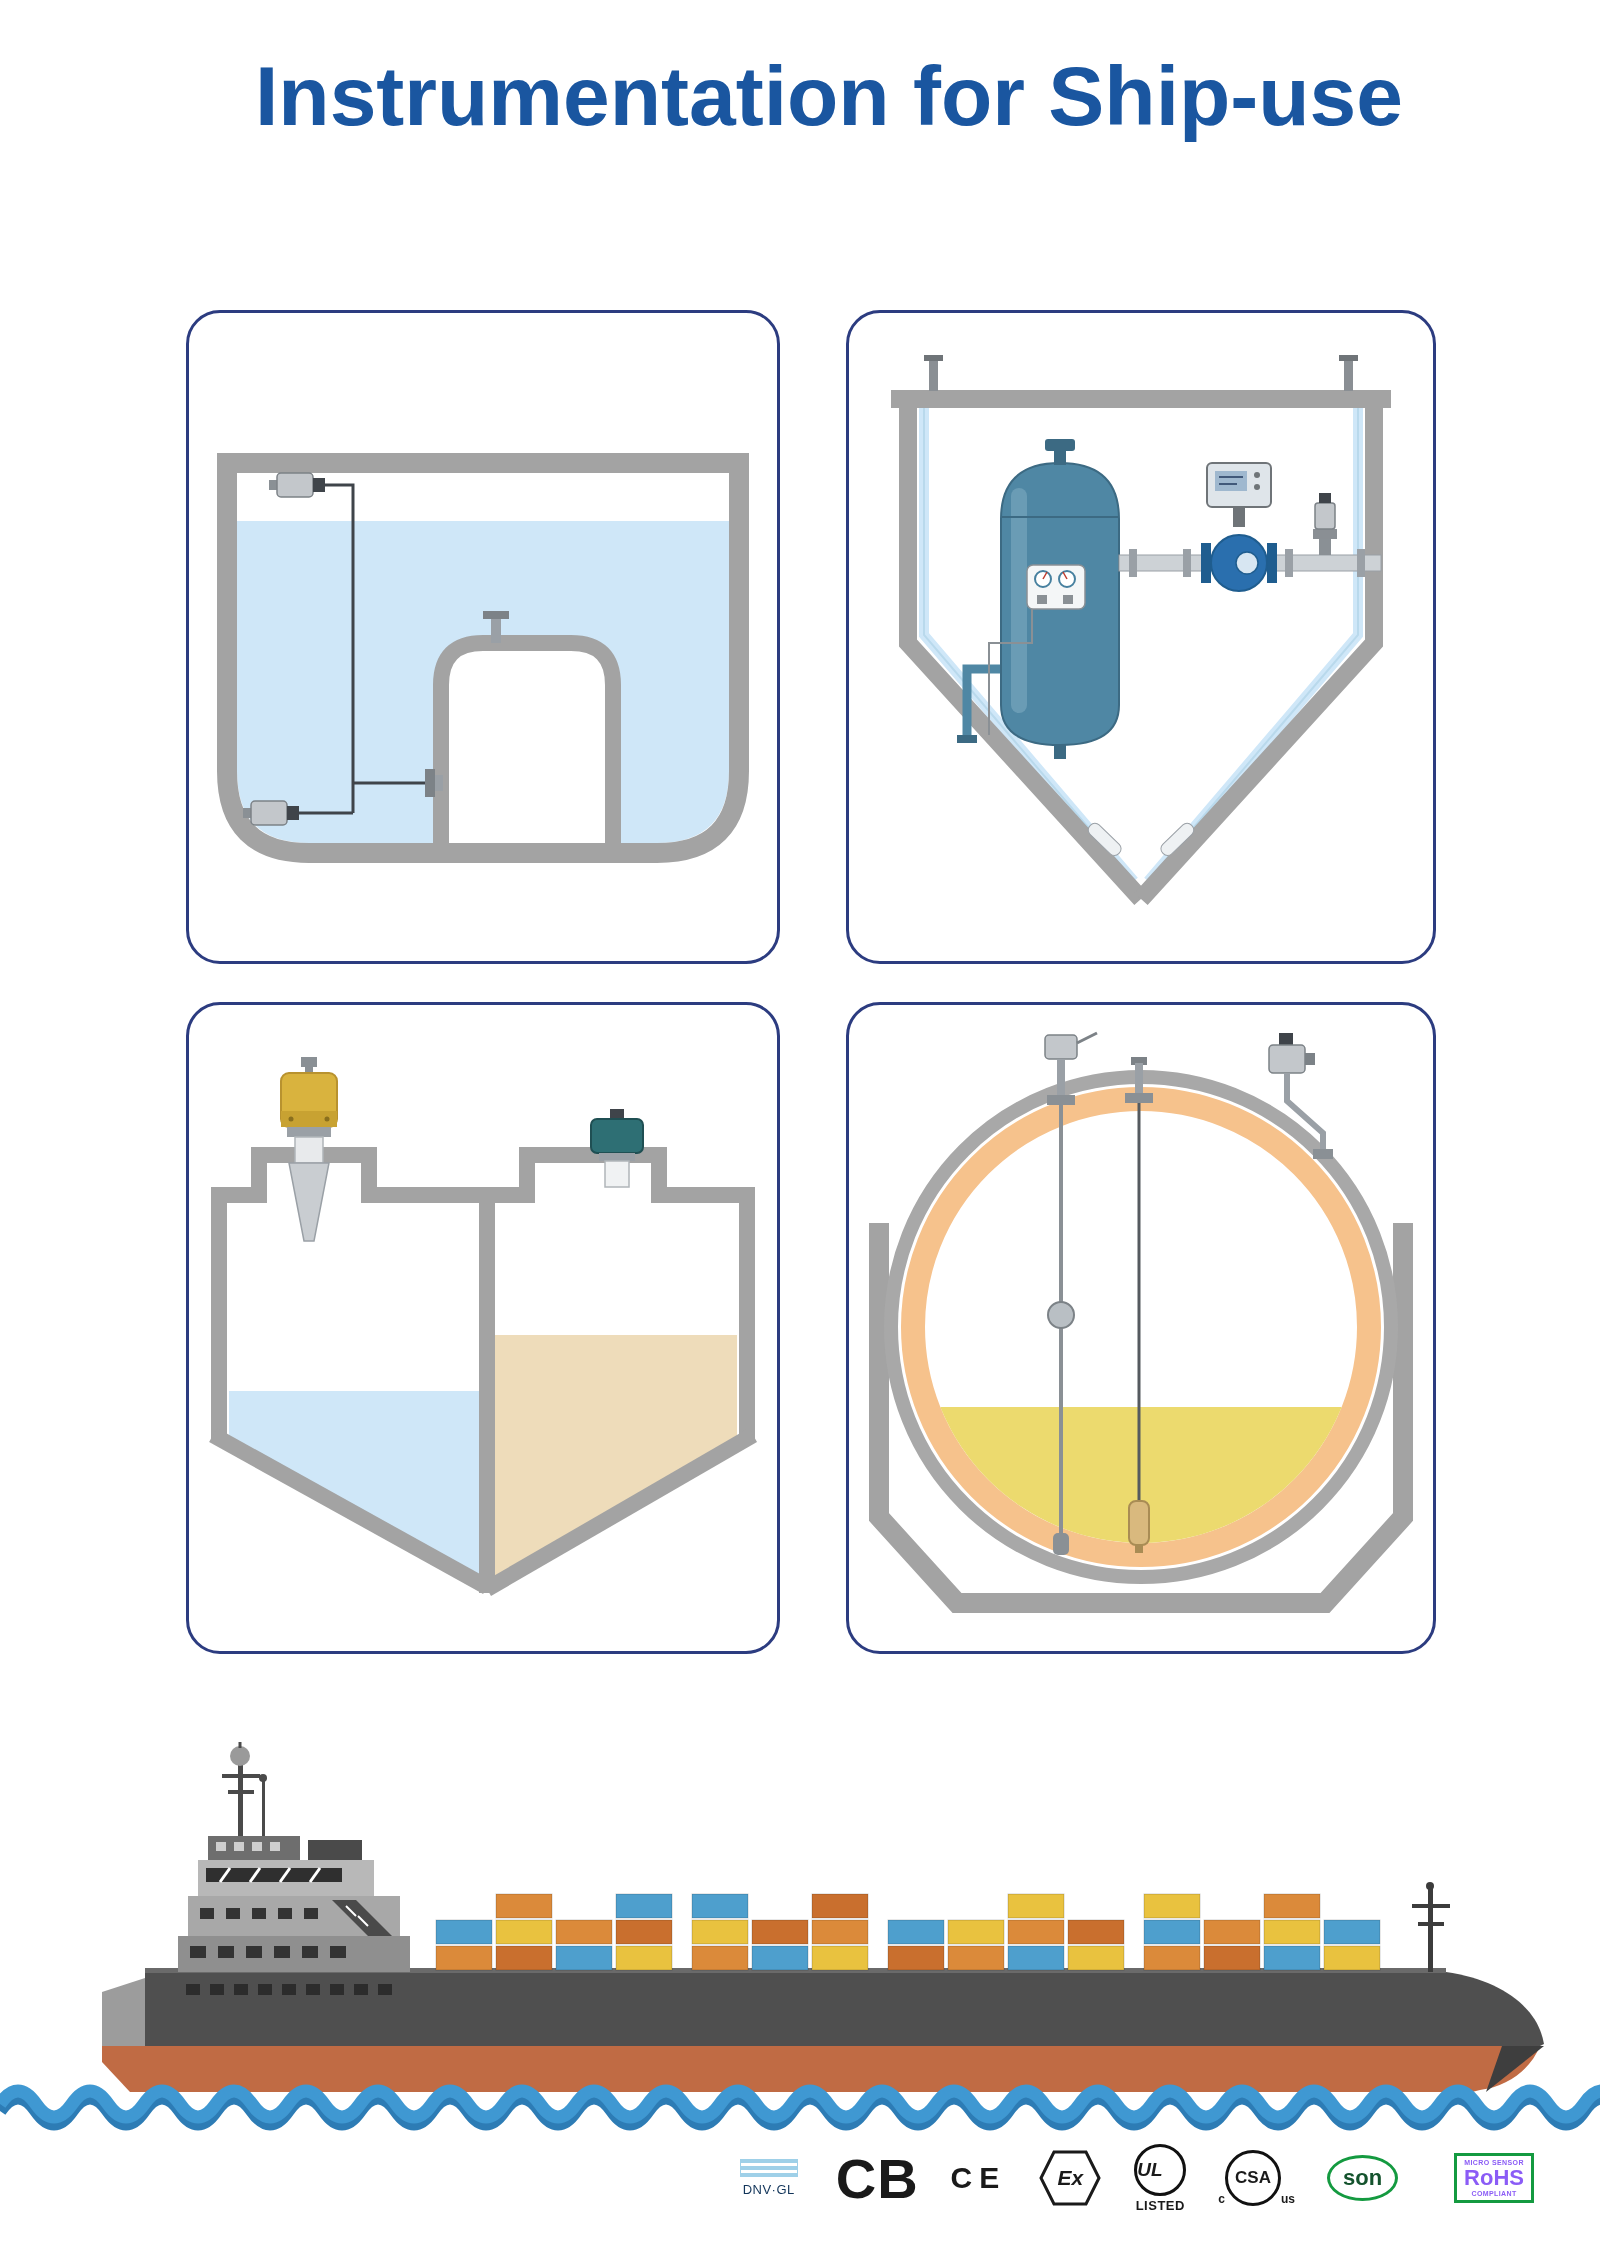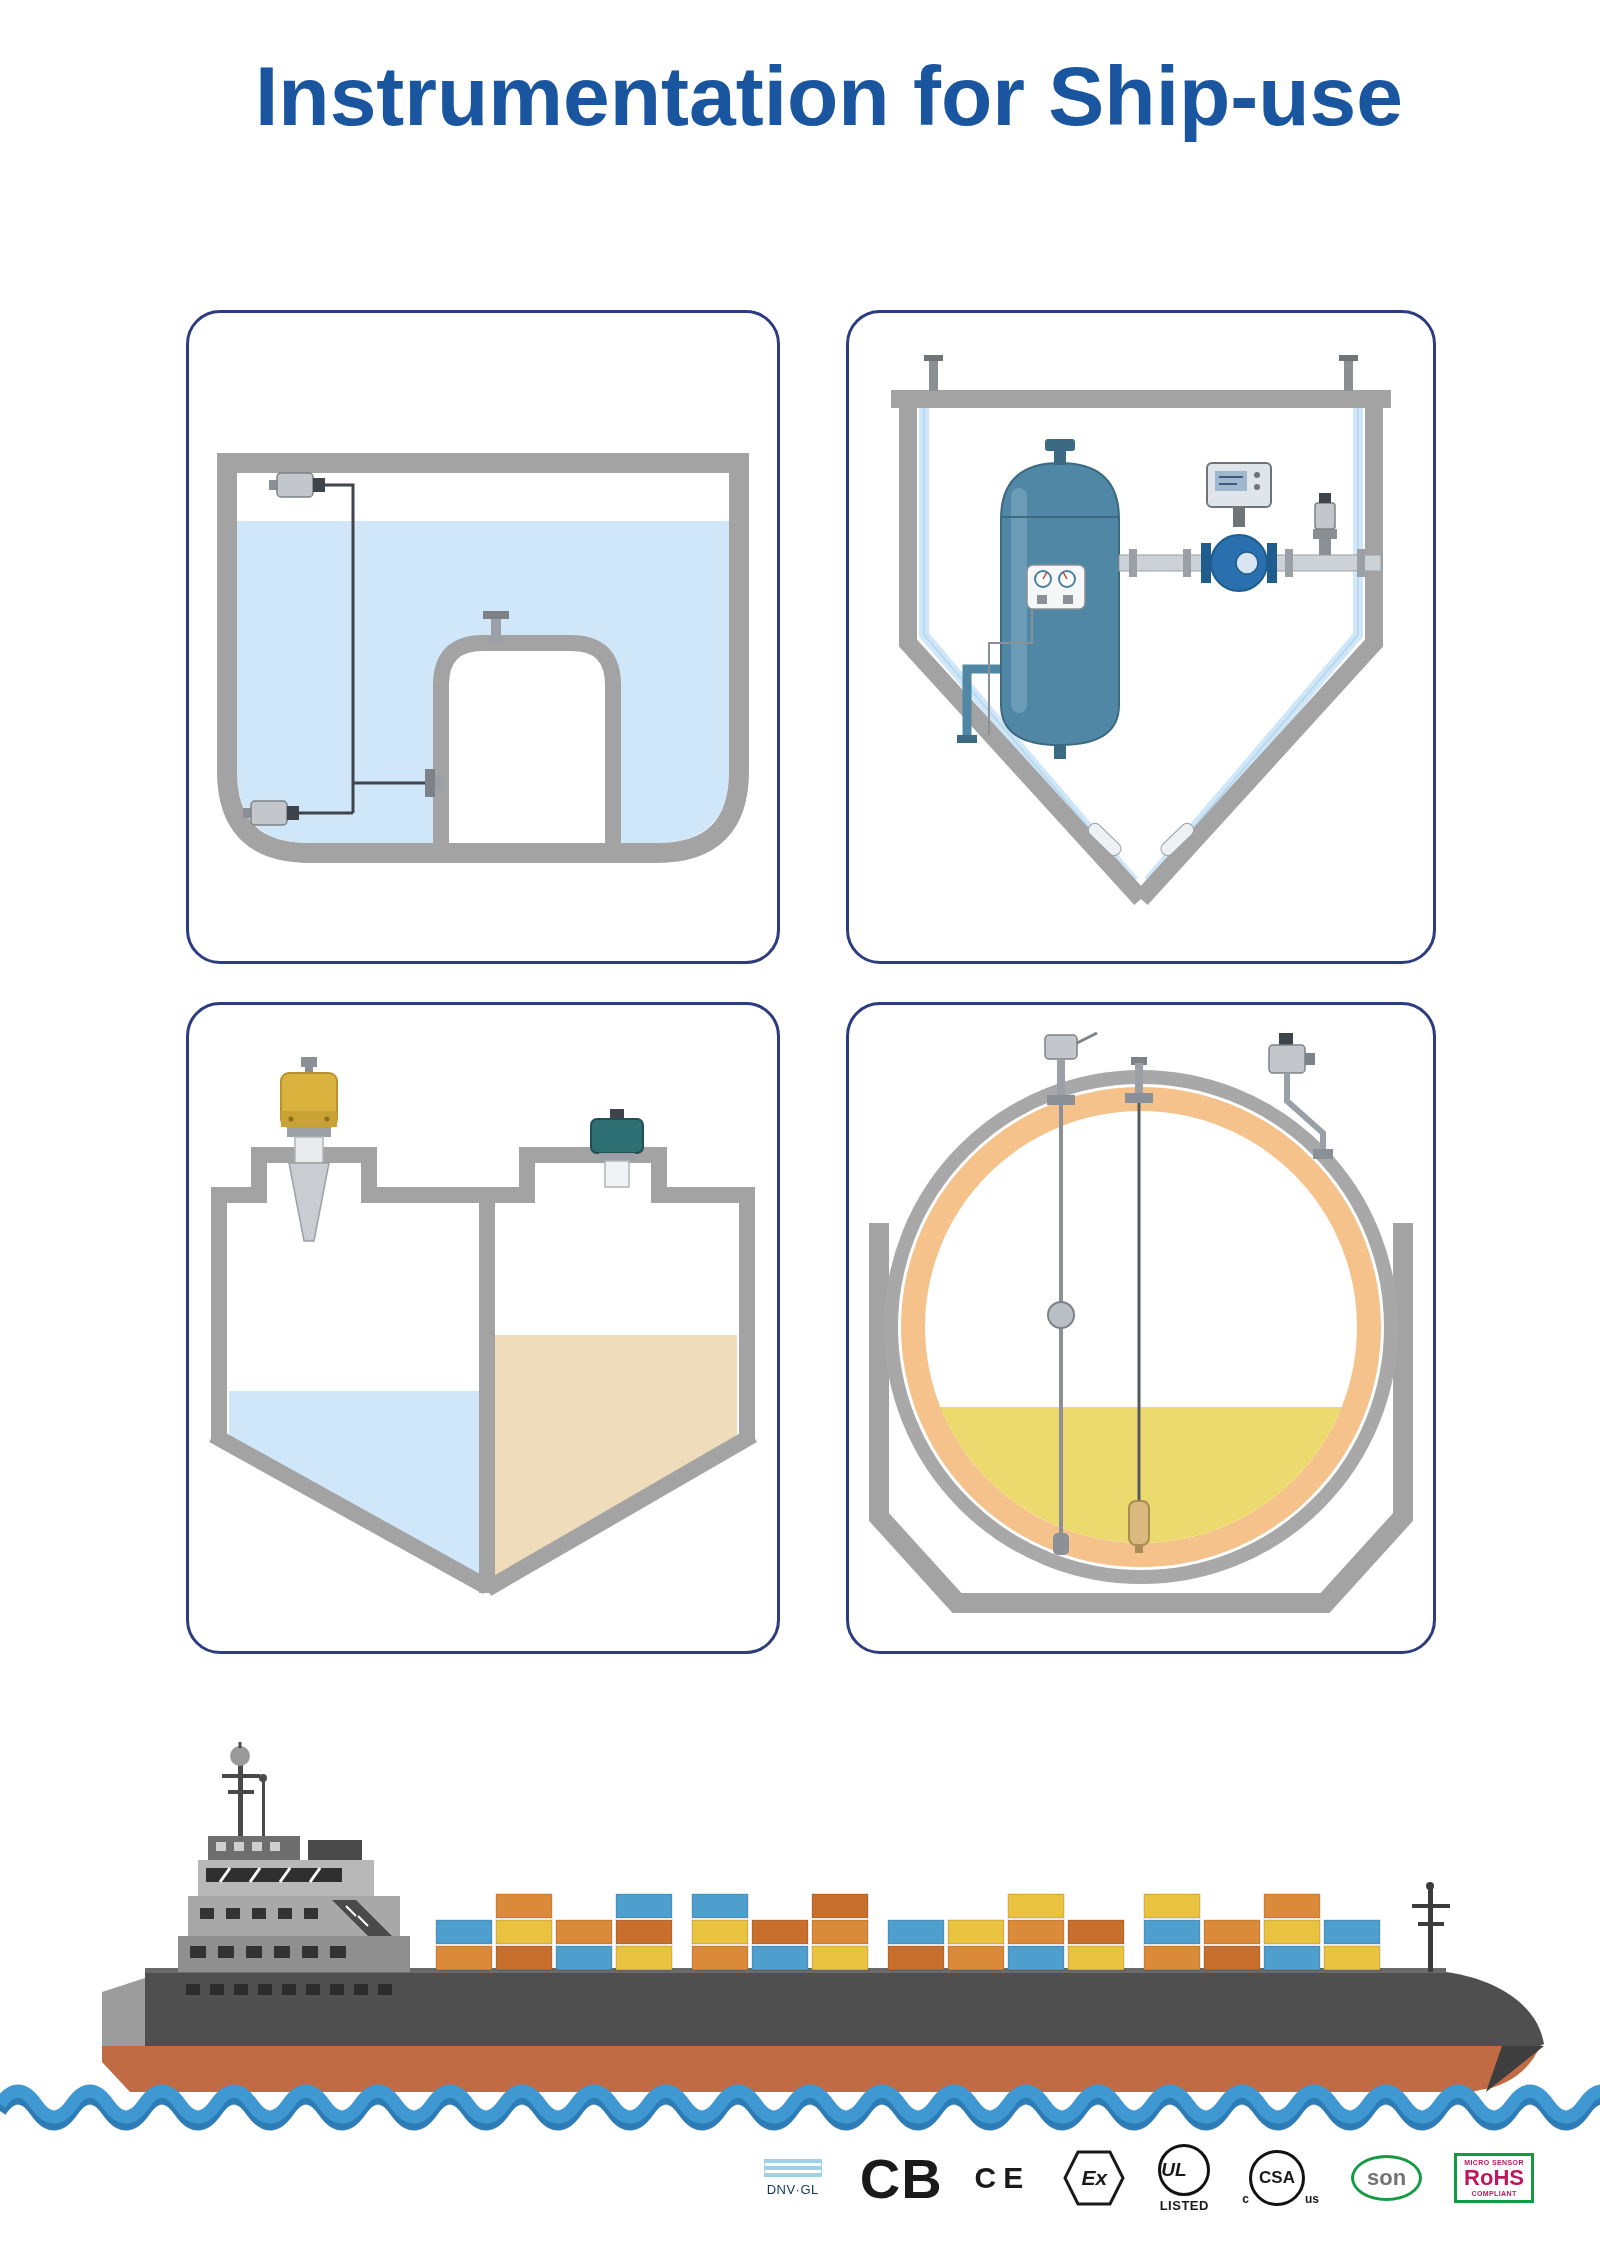--- a/index.html
+++ b/index.html
@@ -32,23 +32,23 @@
   .ex svg{position:absolute;inset:0;}
   .ex .glyph{position:absolute;inset:0;display:flex;align-items:center;justify-content:center;
              font-size:21px;font-weight:bold;font-style:italic;}
   .ul .circle{width:46px;height:46px;border:3px solid #111;border-radius:50%;display:flex;
               align-items:center;justify-content:flex-start;font-weight:bold;font-style:italic;font-size:19px;}
   .ul .small{font-size:13px;font-weight:bold;margin-top:2px;letter-spacing:.5px;}
   .csa{flex-direction:row;align-items:flex-end;}
   .csa .circle{width:50px;height:50px;border:3px solid #111;border-radius:50%;display:flex;
                align-items:center;justify-content:center;font-weight:bold;font-size:17px;}
   .csa .pre,.csa .suf{font-size:12px;font-weight:bold;}
-  .son .oval{border:3px solid #149a40;border-radius:50%;padding:9px 13px;color:#737373;
+  .son .oval{border:3px solid #149a40;border-radius:50%;padding:9px 13px;color:#14532d;
              font-weight:bold;font-size:22px;line-height:1;}
-  .rohs{border:3px solid #149a40;padding:3px 7px;color:#be185d;}
+  .rohs{border:3px solid #149a40;padding:3px 7px;color:#8b5cf6;margin-left:24px;}
   .rohs .tiny{font-size:7px;font-weight:bold;letter-spacing:.4px;}
   .rohs .big{font-size:22px;font-weight:bold;line-height:1.05;}
 </style>
 </head>
 <body>
 
 <div class="page">
 
   <h1 class="title">Instrumentation for Ship-use</h1>
 

